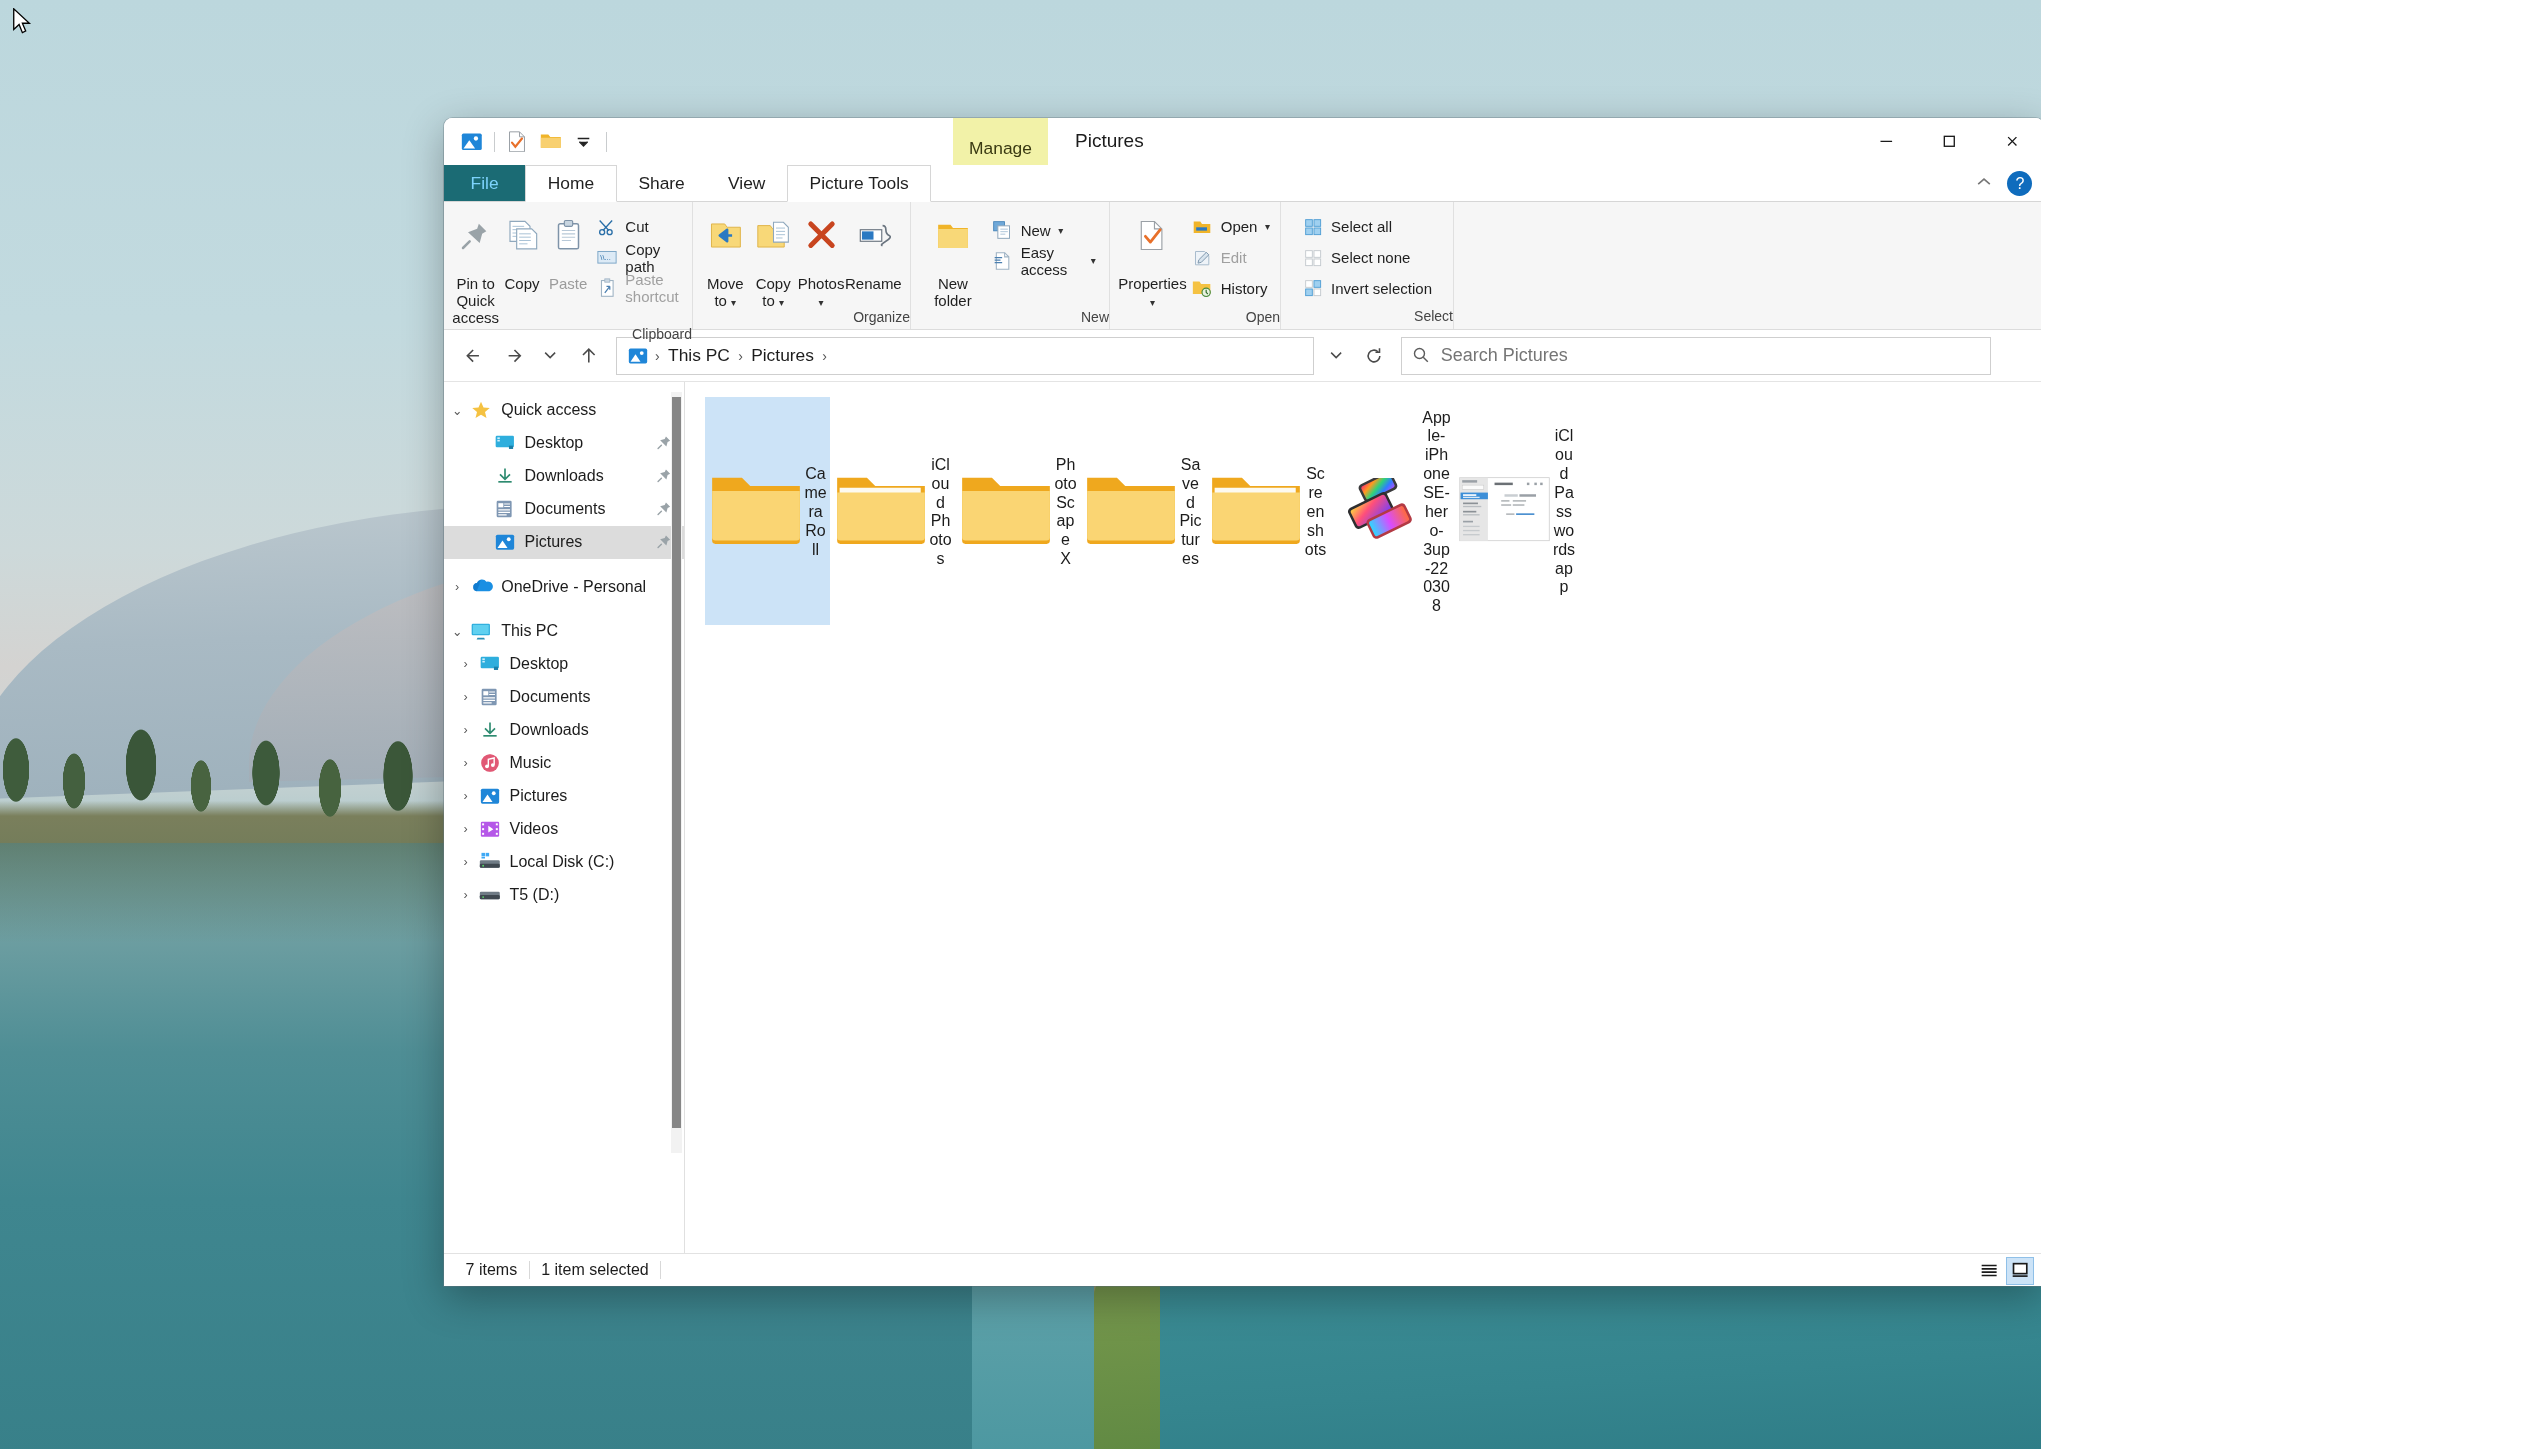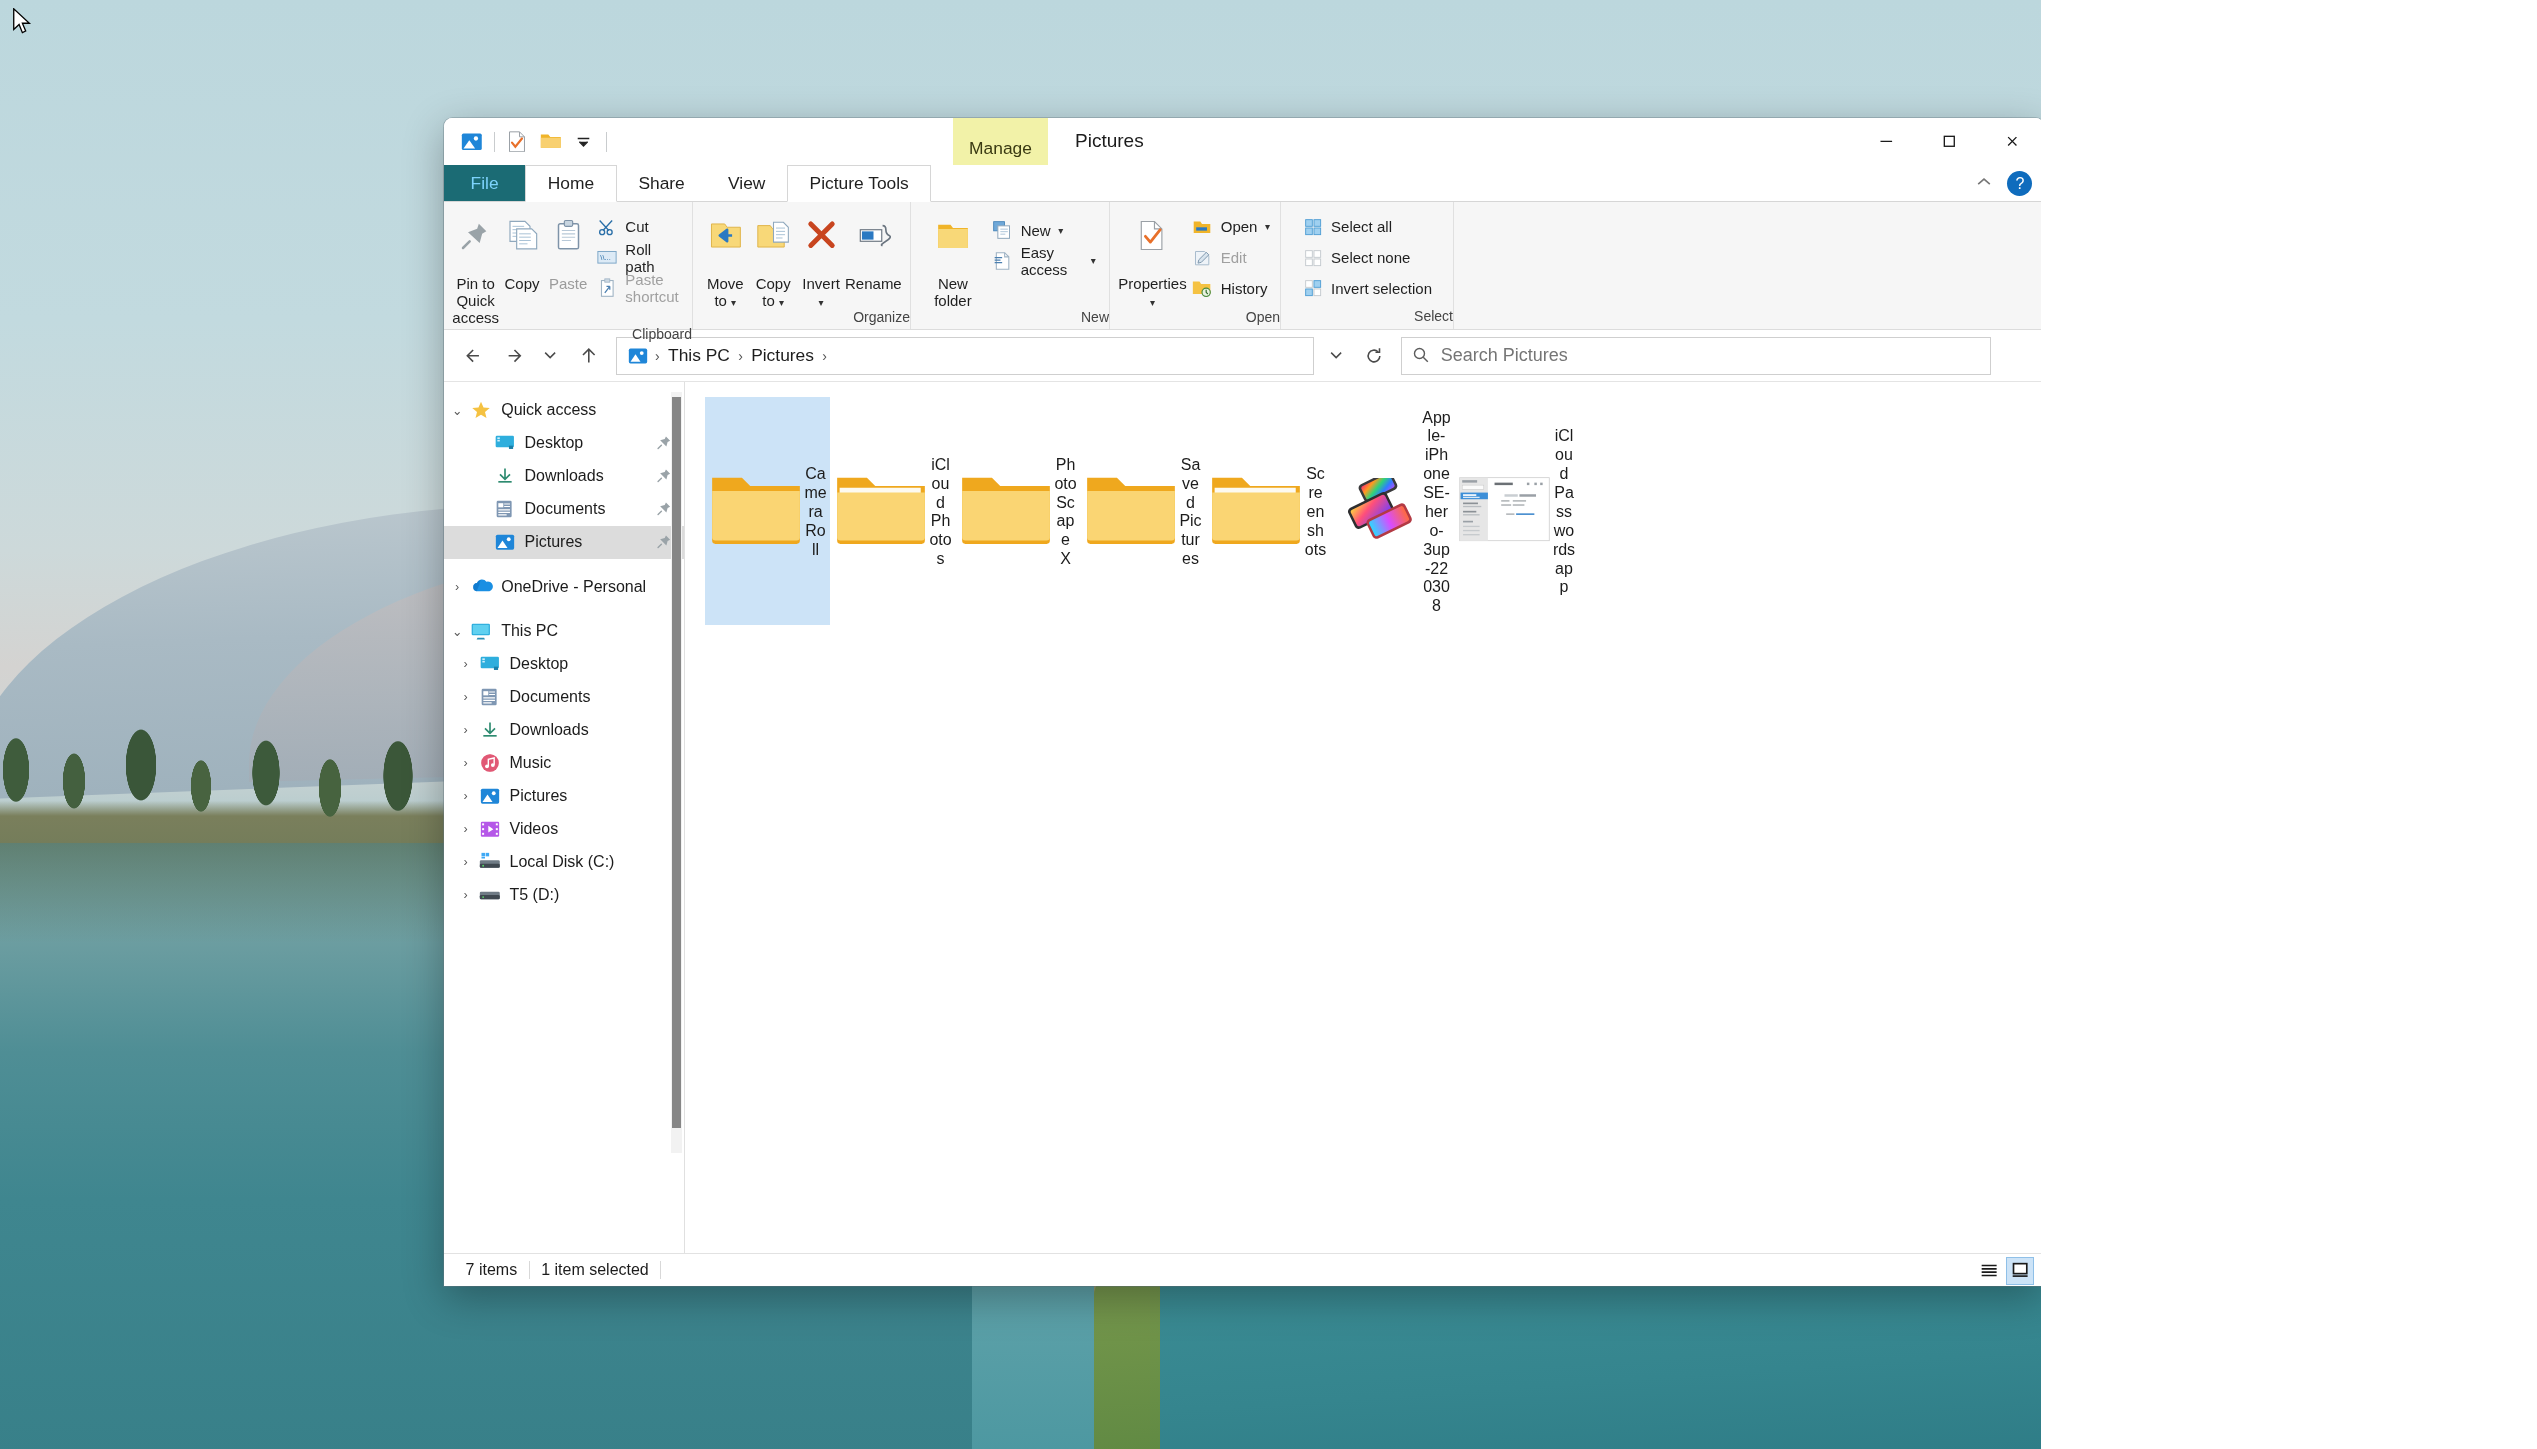--- a/index.html
+++ b/index.html
@@ -463,21 +463,21 @@
               </span>
               <span>Cut</span>
             </div>
             <div class="rsmall">
               <span class="sicon">
                 <svg width="20" height="16.6" viewBox="0 0 24 20" style="font-size:18px">
                   <rect x="1" y="3" width="22" height="14" fill="#dceaf6" stroke="#7fa8c8" stroke-width="1.2"></rect>
                   <text x="4" y="13" font-size="9" fill="#2a6fa8" font-family="Liberation Sans, sans-serif">\\...</text>
                 </svg>
               </span>
-              <span>Roll path</span>
+              <span>Copy path</span>
             </div>
             <div class="rsmall dis">
               <span class="sicon">
                 <svg width="16.6" height="20" viewBox="0 0 20 24">
                   <rect x="3" y="3" width="14" height="19" fill="#fff" stroke="#9fb3c4" stroke-width="1.3"></rect>
                   <rect x="7" y="1" width="6" height="4" fill="#cdd9e4" stroke="#9fb3c4" stroke-width="1"></rect>
                   <path d="M7 18 L13 10 M13 10 h-4 M13 10 v4" stroke="#4b7fb0" stroke-width="1.5" fill="none"></path>
                 </svg>
               </span>
               <span>Paste shortcut</span>
@@ -512,21 +512,21 @@
               <span>Copy to</span> <span class="caret">▾</span>
             </div>
           </div>
           <div class="rbig">
             <div class="ricon">
               <svg width="35" height="33" viewBox="0 0 42 40">
                 <path d="M8 6 L34 32 M34 6 L8 32" stroke="#c8451f" stroke-width="6" stroke-linecap="round"></path>
               </svg>
             </div>
             <div class="rlabel">
-              <span>Invert</span><br><span class="caret">▾</span>
+              <span>Photos</span><br><span class="caret">▾</span>
             </div>
           </div>
           <div class="rbig">
             <div class="ricon">
               <svg width="37" height="33" viewBox="0 0 44 40">
                 <rect x="6" y="13" width="26" height="14" fill="#fff" stroke="#6b7580" stroke-width="1.4"></rect>
                 <rect x="8" y="15" width="14" height="10" fill="#2b79c2"></rect>
                 <path d="M33 8 q4 0 4 5 t4 7 t-4 7 t-4 5" fill="none" stroke="#6b7580" stroke-width="2"></path>
               </svg>
             </div>

